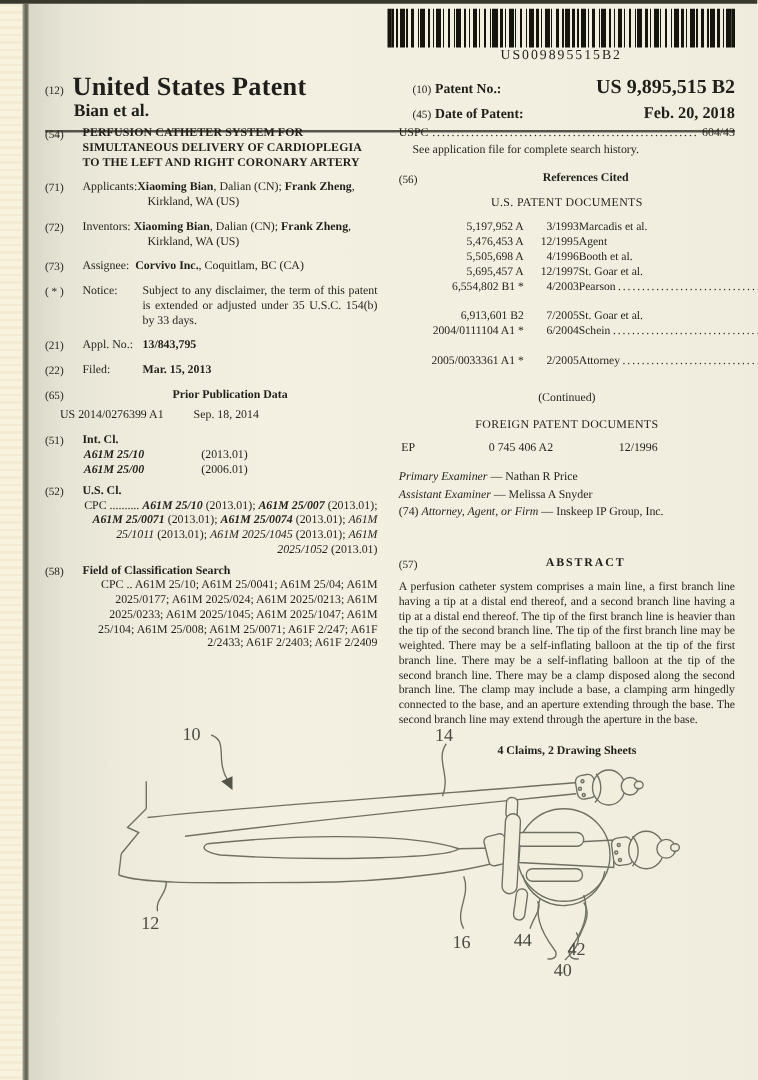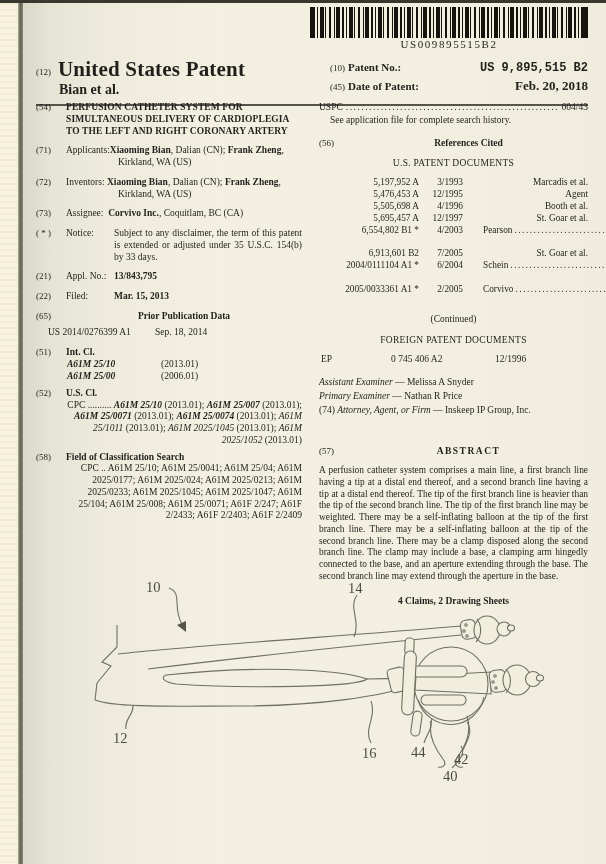--- a/index.html
+++ b/index.html
@@ -44,21 +44,21 @@
   .tag { font-size:9px; white-space:nowrap; }
   .h-left { display:flex; gap:7px; }
   .h-left .tag { margin-top:9px; }
   .us-title { font-size:21px; font-weight:bold; letter-spacing:.2px; line-height:1.05; }
   .h-authors { font-size:14px; font-weight:bold; margin-top:2px; margin-left:1px; }
   .h-right { width:258px; margin-top:3px; }
   .h-row { display:flex; align-items:baseline; margin-bottom:3px; }
   .h-row .tag { margin-right:3px; }
   .h-label { font-size:11px; font-weight:bold; }
   .h-val { flex:1; text-align:right; font-weight:bold; white-space:nowrap; }
-  .h-val.patno { font-size:12px;font-family:Liberation Mono, monospace; }
+  .h-val.patno { font-size:16px; }
   .h-val.patdate { font-size:13px; }
   .rule { position:absolute; left:36px; top:104px; width:552px; height:2px; background:#55544a; z-index:6; }
 
   
   .cols { position:absolute; left:36px; top:102px; width:552px; display:flex; gap:17px;
           font-size:9.5px; line-height:1.24; z-index:6; }
   .col-left  { width:266px; }
   .col-right { width:269px; }
   .bold { font-weight:bold; }
   .bi { font-weight:bold; font-style:italic; }
@@ -79,21 +79,21 @@
   .fcs { text-align:right; }
 
   
   .uspc-row { display:flex; align-items:flex-end; }
   .uspc-dots { flex:1; overflow:hidden; white-space:nowrap; letter-spacing:1.5px; margin:0 3px; }
   .search-note { padding-left:11px; margin-top:1px; margin-bottom:11px; }
   .docs-h { text-align:center; margin:9px 0 7px; letter-spacing:.3px; }
   .ref-row { display:grid; grid-template-columns:100px 44px 1fr; font-size:9.3px; line-height:1.28; }
   .ref-num { text-align:right; white-space:nowrap; }
   .ref-date { text-align:right; white-space:nowrap; }
-  .ref-name { padding-left:20px; display:flex; align-items:baseline;justify-content:flex-end; }
+  .ref-name { padding-left:0; display:flex; align-items:baseline; }
   .ref-dots { flex:1; overflow:hidden; white-space:nowrap; letter-spacing:1.5px; margin:0 2px; }
   .ref-cls2 { grid-column:1/4; text-align:right; }
   .continued { text-align:center; margin:6px 0 9px; }
   .foreign-h { text-align:center; margin-bottom:8px; letter-spacing:.3px; }
   .foreign-row { display:grid; grid-template-columns:70px 104px 1fr; padding-left:2px; }
   .exam { margin-top:11px; }
   .exam-line { margin-bottom:2px; }
   .s57 { margin-top:13px; }
   .abstract-h { text-align:center; font-weight:bold; letter-spacing:1.5px; }
   .abstract { margin-top:7px; text-align:justify; font-size:9.4px; line-height:1.25; }
@@ -304,39 +304,39 @@
         <span>Schein</span>
         <span class="ref-dots">........................................</span>
 
       </span>
       <span class="ref-cls2">606/153</span>
     </div>
     <div class="ref-row">
       <span class="ref-num">2005/0033361 A1 *</span>
       <span class="ref-date">2/2005</span>
       <span class="ref-name">
-        <span>Corvivo</span>
+        <span>Attorney</span>
         <span class="ref-dots">........................................</span>
 
       </span>
       <span class="ref-cls2">606/213</span>
     </div>
 
     <div class="continued">(Continued)</div>
 
     <div class="foreign-h">FOREIGN PATENT DOCUMENTS</div>
     <div class="foreign-row">
       <span>EP</span>
       <span>0 745 406 A2</span>
       <span>12/1996</span>
     </div>
 
     <div class="exam">
+      <div class="exam-line"><span class="it">Primary Examiner</span><span> — Nathan R Price</span></div>
       <div class="exam-line"><span class="it">Assistant Examiner</span><span> — Melissa A Snyder</span></div>
-      <div class="exam-line"><span class="it">Primary Examiner</span><span> — Nathan R Price</span></div>
       <div class="exam-line"><span>(74)</span>&nbsp;<span class="it">Attorney, Agent, or Firm</span><span> — Inskeep IP Group, Inc.</span></div>
     </div>
 
     <div class="sec s57" style="margin-bottom:0;margin-top:30px;">
       <span class="tag">(57)</span>
       <div class="abstract-h">ABSTRACT</div>
     </div>
     <div class="abstract">A perfusion catheter system comprises a main line, a first branch line having a tip at a distal end thereof, and a second branch line having a tip at a distal end thereof. The tip of the first branch line is heavier than the tip of the second branch line. The tip of the first branch line may be weighted. There may be a self-inflating balloon at the tip of the first branch line. There may be a self-inflating balloon at the tip of the second branch line. There may be a clamp disposed along the second branch line. The clamp may include a base, a clamping arm hingedly connected to the base, and an aperture extending through the base. The second branch line may extend through the aperture in the base.</div>
     <div class="claims">4 Claims, 2 Drawing Sheets</div>
 

